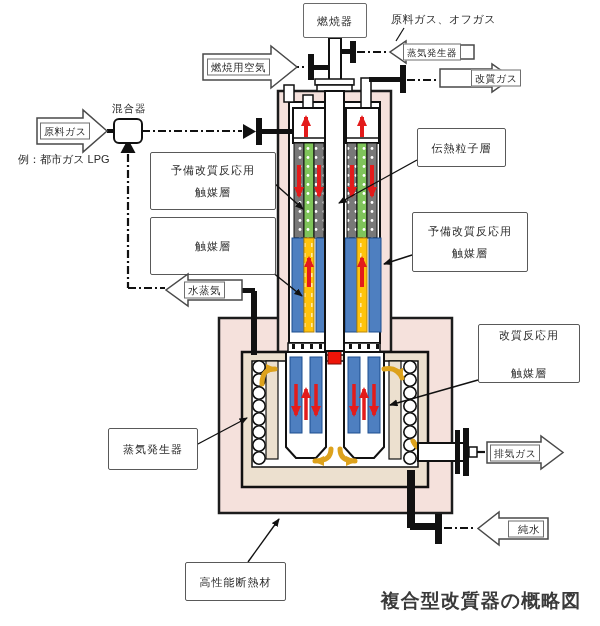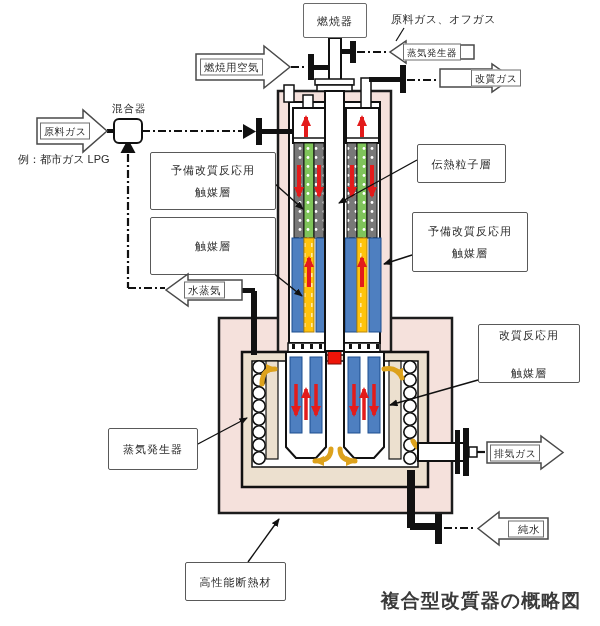--- a/index.html
+++ b/index.html
@@ -239,21 +239,21 @@
 
   <div class="lbox" style="left:150px;top:152px;width:124px;height:56px;">
     <span>予備改質反応用</span>
     <span>触媒層</span>
   </div>
 
   <div class="lbox" style="left:150px;top:217px;width:124px;height:56px;">
     <span>触媒層</span>
   </div>
 
-  <div class="lbox" style="left:417px;top:144px;width:87px;height:37px;text-align:center;">
+  <div class="lbox" style="left:417px;top:128px;width:87px;height:37px;text-align:center;">
     <span>伝熱粒子層</span>
   </div>
 
   <div class="lbox" style="left:412px;top:212px;width:114px;height:58px;">
     <span>予備改質反応用</span>
     <span>触媒層</span>
   </div>
 
   <div class="lbox" style="left:478px;top:324px;width:100px;height:57px;gap:16px;">
     <span>改質反応用</span>
@@ -261,21 +261,21 @@
   </div>
 
   <div class="lbox" style="left:108px;top:428px;width:88px;height:40px;">
     <span>蒸気発生器</span>
   </div>
 
   <div class="lbox" style="left:185px;top:562px;width:99px;height:37px;">
     <span>高性能断熱材</span>
   </div>
 
-  <div class="callout" style="left:196px;top:46px;width:94px;height:42px;">
+  <div class="callout" style="left:203px;top:46px;width:94px;height:42px;">
     <svg width="94" height="42">
       <polygon points="0,8 68,8 68,0 94,21 68,42 68,34 0,34" fill="#fff" stroke="#4a4a4a" stroke-width="1.5"></polygon>
     </svg>
     <span class="ctext" style="left:4px;">燃焼用空気</span>
   </div>
 
   <div class="callout" style="left:390px;top:41px;width:84px;height:22px;">
     <svg width="84" height="22">
       <polygon points="84,4 16,4 16,0 0,11 16,22 16,18 84,18" fill="#fff" stroke="#4a4a4a" stroke-width="1.5"></polygon>
     </svg>

